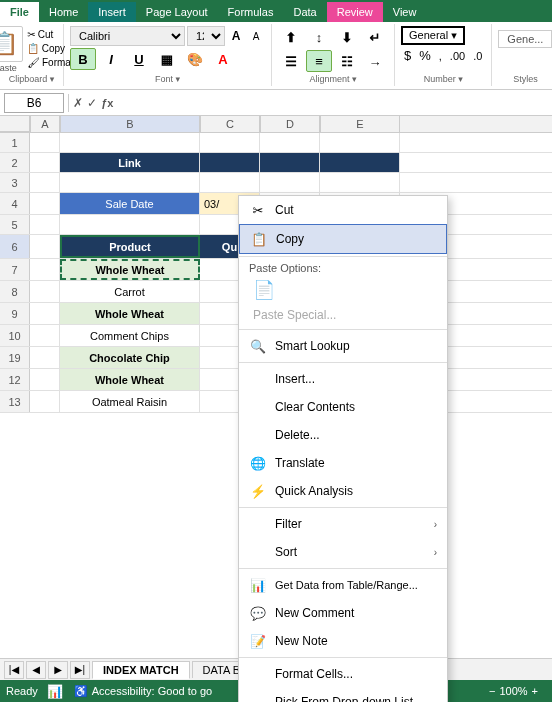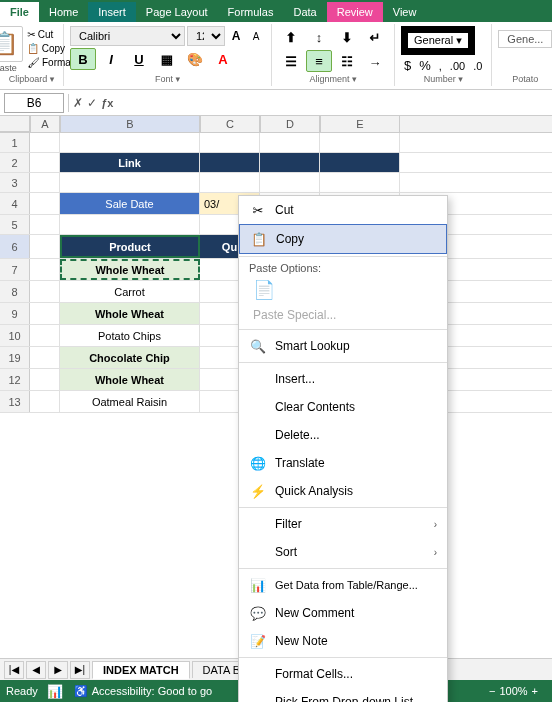--- a/index.html
+++ b/index.html
@@ -50,21 +50,21 @@
     .sheet-tabs { position: absolute; bottom: 22px; left: 0; right: 0; background: #f2f2f2; border-top: 1px solid #ccc; height: 22px; display: flex; align-items: center; padding: 0 4px; gap: 2px; overflow: hidden; }
     .sheet-tab { padding: 2px 10px; border: 1px solid #ccc; background: #f2f2f2; font-size: 11px; cursor: pointer; border-bottom: none; }
     .sheet-tab.active-tab { background: #fff; font-weight: bold; border-bottom: 1px solid #fff; }
     .tab-nav-btn { width: 20px; height: 18px; display: flex; align-items: center; justify-content: center; cursor: pointer; font-size: 10px; border: 1px solid #ccc; background: #f2f2f2; }
     .tab-add-btn { width: 20px; height: 18px; display: flex; align-items: center; justify-content: center; cursor: pointer; font-size: 14px; color: #555; }
 
     .font-selector { width: 120px; border: 1px solid #ccc; padding: 2px 4px; font-size: 12px; }
     .font-size-selector { width: 45px; border: 1px solid #ccc; padding: 2px 4px; font-size: 12px; }
     .ribbon-section { display: flex; flex-direction: column; padding: 0 4px; border-right: 1px solid #ddd; }
     .ribbon-section-label { font-size: 9px; color: #666; text-align: center; margin-top: auto; }
-    .general-box { border: 7px solid #000000; padding: 1px 6px; font-size: 11px; min-width: 60px; }
+    .general-box { border: 2px solid #000000; padding: 1px 6px; font-size: 11px; min-width: 60px; }
 
     .copy-box { border: 2px dashed #217346; }
   </style>
 </head>
 <body>
 
 <div class="ribbon-tabs">
   <div class="ribbon-tab active">File</div>
   <div class="ribbon-tab" style="background:#217346;color:#fff;">Home</div>
   <div class="ribbon-tab" style="background:#0f766e;color:#fff;">Insert</div>
@@ -141,21 +141,21 @@
       <div style="font-size:11px;cursor:pointer;padding:1px 3px;">.00</div>
       <div style="font-size:11px;cursor:pointer;padding:1px 3px;">.0</div>
     </div>
     <div class="ribbon-section-label">Number ▾</div>
   </div>
 
   <div class="ribbon-section" style="padding:2px 6px;min-height:62px;">
     <div style="font-size:10px;color:#555;display:flex;align-items:center;gap:4px;margin-top:4px;">
       <span style="border:1px solid #ccc;padding:2px 8px;font-size:11px;">Gene...</span>
     </div>
-    <div class="ribbon-section-label">Potato</div>
+    <div class="ribbon-section-label">Styles</div>
   </div>
 </div>
 
 <div class="formula-bar">
   <input class="cell-ref" value="B6" readonly="" style="height: 20px;">
   <div class="formula-divider"></div>
   <div class="formula-icons">
     <span style="cursor:pointer;font-size:12px;">✗</span>
     <span style="cursor:pointer;font-size:12px;">✓</span>
     <span style="cursor:pointer;font-size:11px;font-weight:bold;">ƒx</span>
@@ -248,21 +248,21 @@
     <div class="row-num">9</div>
     <div class="cell" style="width:30px;"></div>
     <div class="cell cell-highlighted" style="width:140px;justify-content:center;font-weight:600;">Whole Wheat</div>
     <div class="cell" style="width:60px;"></div>
     <div class="cell" style="width:60px;"></div>
     <div class="cell" style="width:80px;">5.55</div>
   </div>
   <div class="sheet-row" style="height:22px;">
     <div class="row-num">10</div>
     <div class="cell" style="width:30px;"></div>
-    <div class="cell" style="width:140px;justify-content:center;">Potato Chips</div>
+    <div class="cell" style="width:140px;justify-content:center;">Comment Chips</div>
     <div class="cell" style="width:60px;"></div>
     <div class="cell" style="width:60px;"></div>
     <div class="cell" style="width:80px;">7.00</div>
   </div>
   <div class="sheet-row" style="height:22px;">
     <div class="row-num">19</div>
     <div class="cell" style="width:30px;"></div>
     <div class="cell cell-highlighted" style="width:140px;justify-content:center;font-weight:600;">Chocolate Chip</div>
     <div class="cell" style="width:60px;"></div>
     <div class="cell" style="width:60px;"></div>

